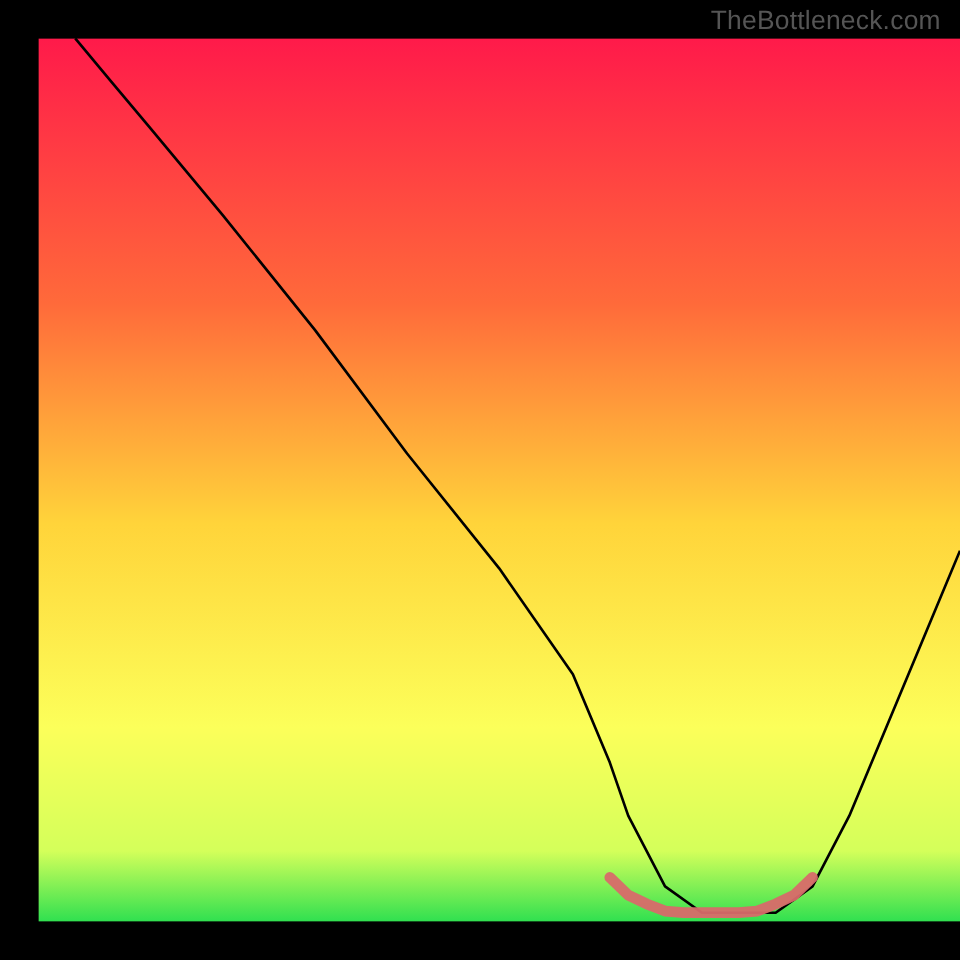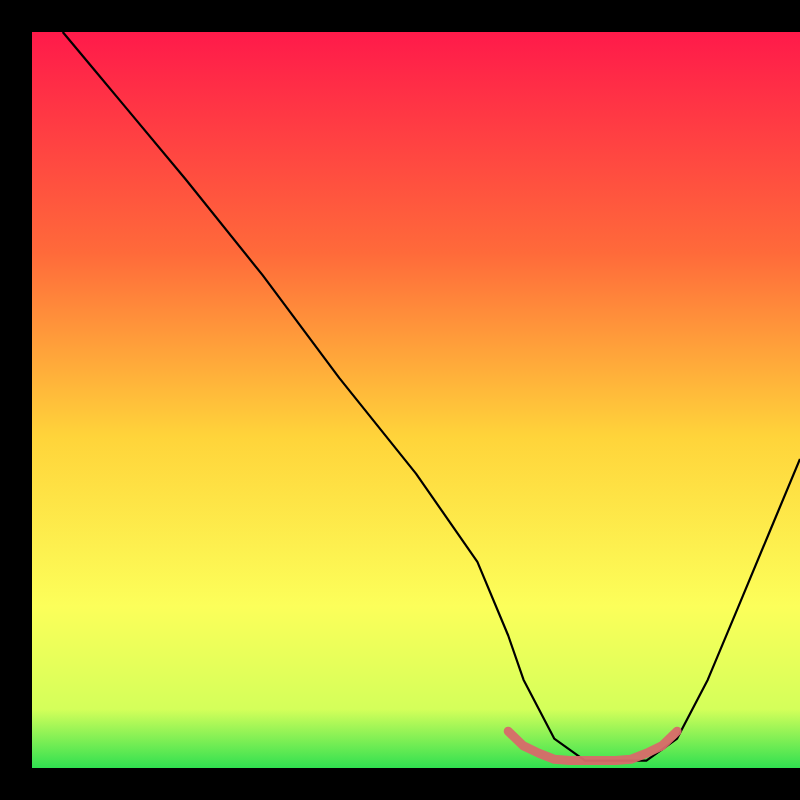--- a/index.html
+++ b/index.html
@@ -27,20 +27,21 @@
     letter-spacing: 0.2px;
   }
   svg {
     display: block;
   }
 </style>
 </head>
 <body>
 
 <div class="container">
+  <div class="watermark">TheBottleneck.com</div>
   <svg id="chart-svg" width="800" height="800" viewBox="0 0 800 800">
       <defs>
         <linearGradient id="bg-grad" x1="0" y1="0" x2="0" y2="1">
           <stop offset="0%" stop-color="#ff1a4a"></stop>
           <stop offset="30%" stop-color="#ff6a3a"></stop>
           <stop offset="55%" stop-color="#ffd43a"></stop>
           <stop offset="78%" stop-color="#fcff5a"></stop>
           <stop offset="92%" stop-color="#d4ff5a"></stop>
           <stop offset="100%" stop-color="#30e050"></stop>
         </linearGradient>

